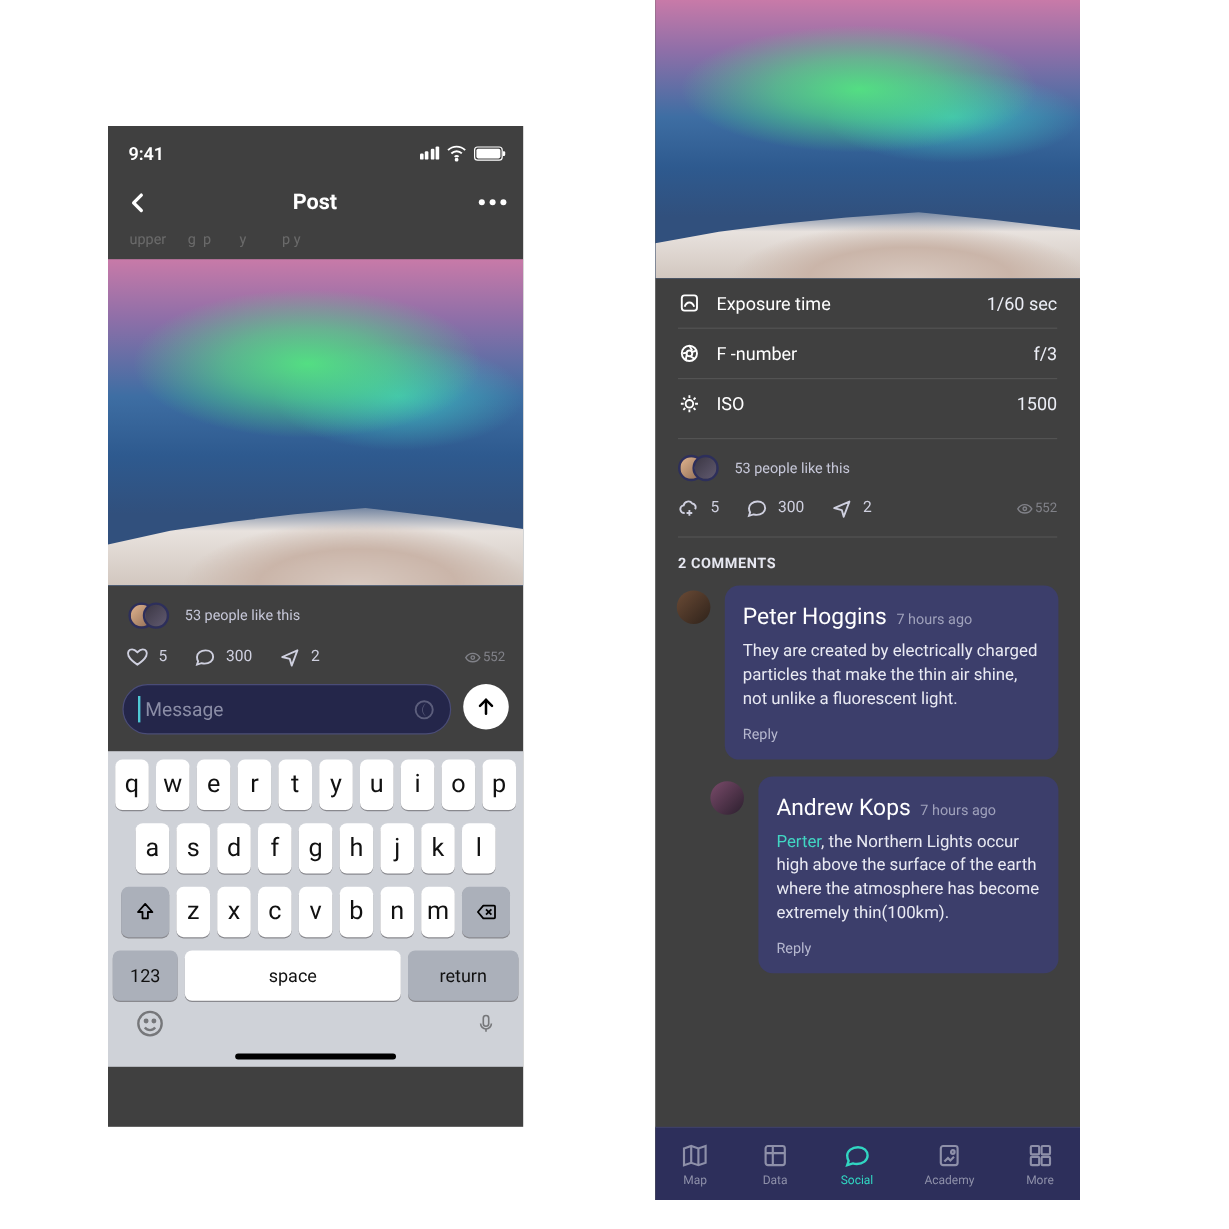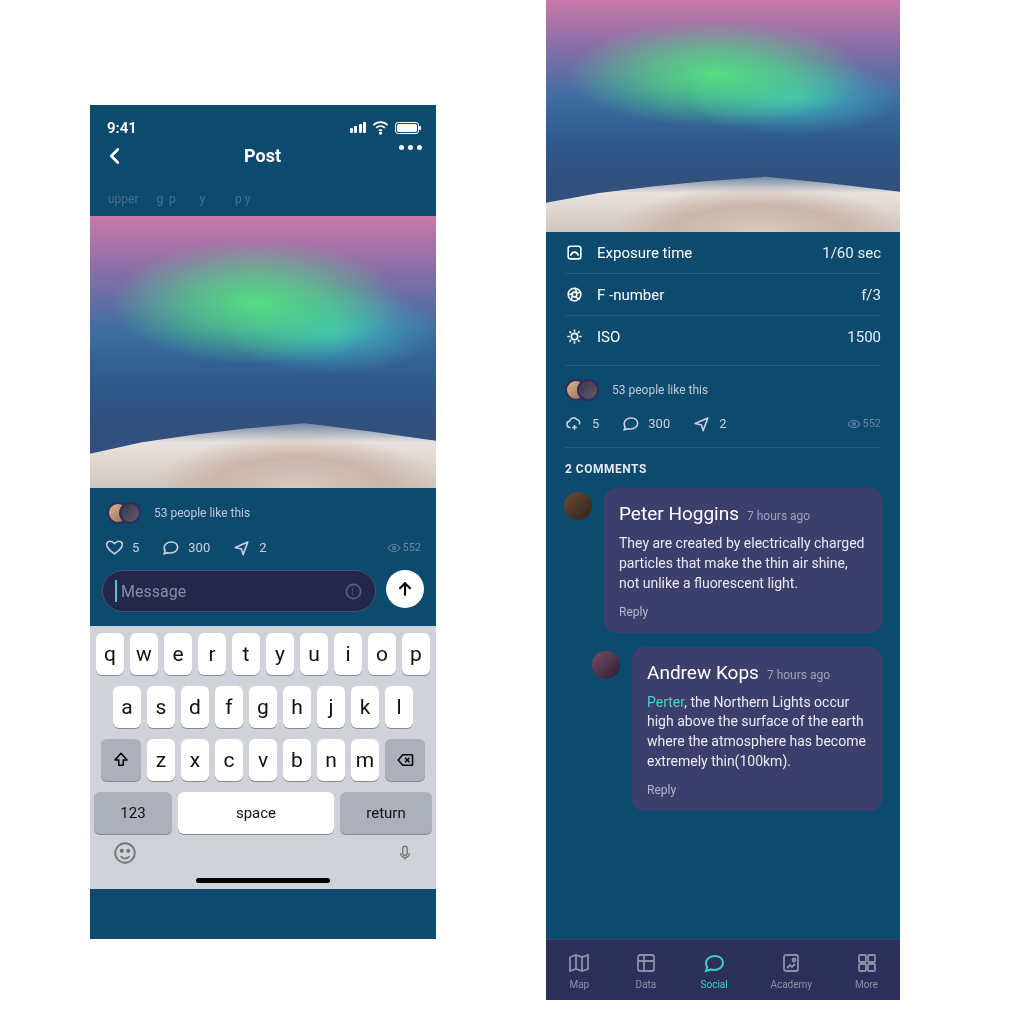--- a/index.html
+++ b/index.html
@@ -1,26 +1,26 @@
 <!DOCTYPE html>
 <html><head>
 <meta charset="utf-8">
 <style>
   *{box-sizing:border-box;margin:0;padding:0;font-family:-apple-system,BlinkMacSystemFont,'Segoe UI',Roboto,Helvetica,Arial,sans-serif;-webkit-font-smoothing:antialiased}
   body{background:#fff;width:1024px;height:1024px;position:relative;overflow:hidden}
-  .phone{position:absolute;background:#0c4a6e;overflow:hidden}
+  .phone{position:absolute;background:#404040;overflow:hidden}
   .phone-left{left:90px;top:105px;width:346px;height:834px;border-radius:0;z-index:1}
   .phone-right{left:546px;top:0;width:354px;height:1000px;z-index:2}
   
   .status-bar{display:flex;justify-content:space-between;align-items:center;padding:5px 17px 0;height:40px;color:#fff;font-size:15px;font-weight:600}
   .status-icons{display:flex;gap:5px;align-items:center}
   .sig{display:flex;align-items:flex-end;gap:1.5px}.sig i{width:3px;background:#fff;border-radius:1px}.sig i:nth-child(1){height:5px}.sig i:nth-child(2){height:7px}.sig i:nth-child(3){height:9px}.sig i:nth-child(4){height:11px}
   .batt{width:24px;height:12px;border:1px solid #fff;border-radius:3px;position:relative}.batt::after{content:"";position:absolute;right:-3px;top:3px;width:2px;height:4px;background:#fff;border-radius:0 1px 1px 0}.batt i{position:absolute;left:1px;top:1px;bottom:1px;right:1px;background:#fff;border-radius:1.5px}
   
-  .post-header{display:flex;justify-content:space-between;height:47px;padding:0 14px;color:#fff}
+  .post-header{display:flex;align-items:center;justify-content:space-between;height:47px;padding:0 14px;color:#fff}
   .post-header .title{font-size:18px;font-weight:700}
   .back-chevron{width:22px;height:22px}
   .more-dots{display:flex;gap:4px}.more-dots i{width:5px;height:5px;border-radius:50%;background:#fff}
   .hdr-faded{padding:0 18px 10px;color:rgba(255,255,255,.22);font-size:12px;white-space:nowrap;overflow:hidden}
   
   .aurora{width:100%;position:relative;background:
      radial-gradient(ellipse 70% 38% at 48% 32%, rgba(82,234,127,.9) 0%, rgba(82,234,127,.55) 28%, rgba(82,234,127,0) 60%),
      radial-gradient(ellipse 55% 30% at 70% 42%, rgba(63,214,200,.7) 0%, rgba(63,214,200,0) 55%),
      linear-gradient(180deg,#c87aa8 0%,#8f6fa8 18%,#3e6ea3 42%,#2e5a8f 60%,#31507d 78%);
      overflow:hidden}
@@ -202,21 +202,21 @@
       </div>
       <span style="display:contents"><div class="key">z</div><div class="key">x</div><div class="key">c</div><div class="key">v</div><div class="key">b</div><div class="key">n</div><div class="key">m</div></span>
       <div class="key fn">
         <svg style="width:22px;height:18px" viewBox="0 0 24 24" fill="none" stroke="#000" stroke-width="2" stroke-linejoin="round">
             <path d="M21 5H9l-6 7 6 7h12a1 1 0 0 0 1-1V6a1 1 0 0 0-1-1z"></path>
             <path d="M12 9l6 6M18 9l-6 6"></path>
           </svg>
       </div>
     </div>
     <div class="kbd-row" style="margin-bottom:0">
-      <div class="key fn" style="width:78px">123</div>
+      <div class="key fn" style="width:54px">123</div>
       <div class="key space">space</div>
       <div class="key fn" style="width:92px">return</div>
     </div>
     <div class="kbd-bottom">
       <svg style="width:26px;height:26px" viewBox="0 0 24 24" fill="none" stroke="#3c3c3c" stroke-width="1.8">
           <circle cx="12" cy="12" r="9"></circle>
           <circle cx="9" cy="10" r="1" fill="#3c3c3c"></circle>
           <circle cx="15" cy="10" r="1" fill="#3c3c3c"></circle>
           <path d="M8 15c1 1.3 2.5 2 4 2s3-.7 4-2"></path>
         </svg>

